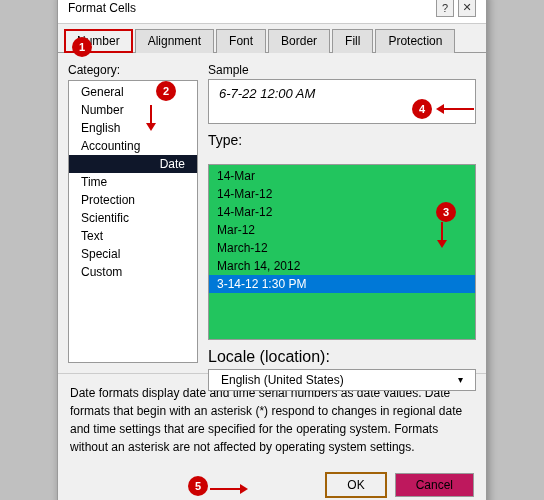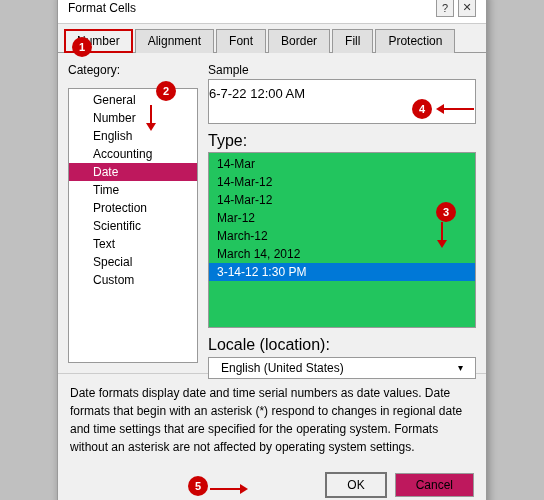--- a/index.html
+++ b/index.html
@@ -85,63 +85,65 @@
       height: 320px;
     }
     .left-panel {
       width: 130px;
       flex-shrink: 0;
       display: flex;
       flex-direction: column;
     }
     .panel-label {
       font-size: 12px;
-      margin-bottom: 11px;
+      margin-bottom: 3px;
       color: #000;
     }
     .category-list {
       flex: 1;
       border: 1px solid #999;
       background: #fff;
       overflow-y: auto;
       padding: 2px 0;
     }
     .category-item {
-      padding: 2px 24px;
+      padding: 2px 12px;
       cursor: pointer;
       white-space: nowrap;
       font-size: 12px;
     }
     .category-item.selected {
-      background: #be185d;
+      background: #0f172a;
       color: #fff;
+      text-align: right;
     }
     .right-panel {
       flex: 1;
       display: flex;
       flex-direction: column;
       gap: 8px;
     }
     .sample-box {
       border: 1px solid #999;
       background: #fff;
-      padding: 6px 0;
+      padding: 6px 10px;
       min-height: 45px;
+      font-style: italic;
     }
     .sample-label {
       font-size: 12px;
       margin-bottom: 2px;
     }
     .sample-value {
       font-size: 13px;
       color: #000;
     }
     .type-label {
-      font-size: 16px;
-      margin-bottom: 2px;
+      font-size: 14px;
+      margin-bottom: 16px;
     }
     .type-list {
       border: 1px solid #999;
       background: #22c55e;
       height: 176px;
       overflow-y: auto;
       padding: 2px 0;
     }
     .type-item {
       padding: 2px 8px;
@@ -192,21 +194,21 @@
       padding: 4px 20px;
       border: 1px solid #999;
       background: #be185d;
       cursor: pointer;
       font-size: 12px;
       min-width: 60px;
       text-align: center;
     }
     .btn.primary {
       background: #f0f0f0;
-      border: 2px solid #737373;
+      border: 2px solid #a16207;
     }
     
     .annot {
       position: absolute;
       width: 20px;
       height: 20px;
       border-radius: 50%;
       background: #cc0000;
       color: #fff;
       font-size: 11px;

